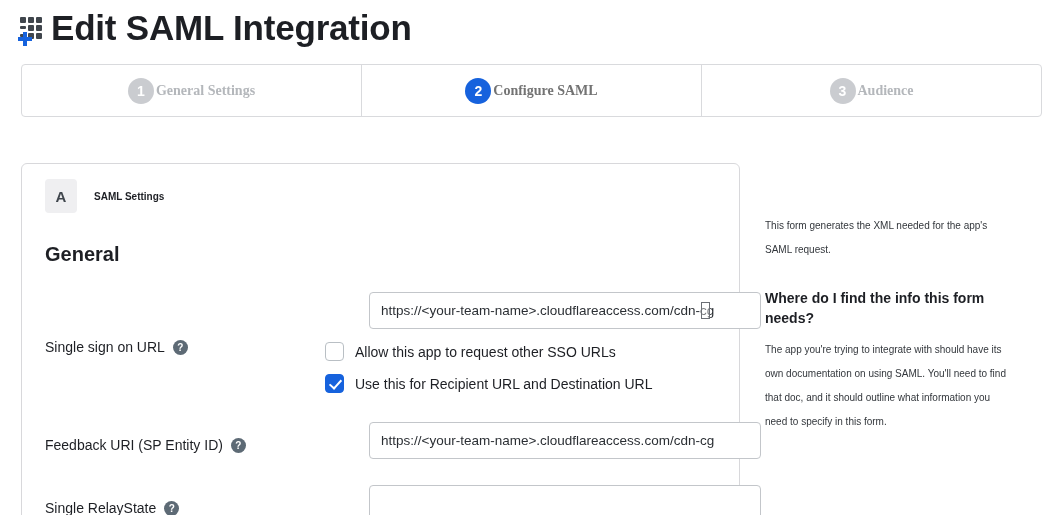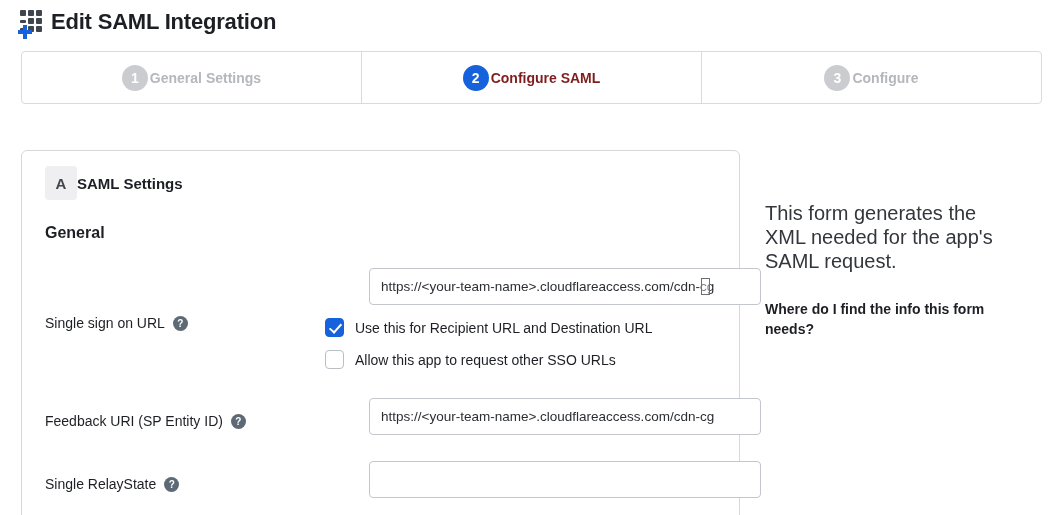--- a/index.html
+++ b/index.html
@@ -9,45 +9,45 @@
   
   .page-header { display: flex; align-items: center; padding: 8px 0 0 20px; }
   .app-icon { position: relative; width: 27px; height: 27px; margin-right: 4px; flex: 0 0 auto; }
   .app-icon .grid { position: absolute; top: 2px; left: 0; display: grid;
     grid-template-columns: repeat(3, 6px); grid-template-rows: repeat(3, 6px); gap: 2px; }
   .app-icon .sq { background: #40464d; border-radius: 1px; }
   .app-icon .sq.dash { height: 3px; margin-top: 1.5px; }
   .app-icon .plus { position: absolute; left: -2px; bottom: -4px; width: 14px; height: 14px; }
   .app-icon .plus::before { content: ""; position: absolute; left: 0; top: 5px; width: 14px; height: 4px; background: #1662dd; }
   .app-icon .plus::after  { content: ""; position: absolute; left: 5px; top: 0; width: 4px; height: 14px; background: #1662dd; }
-  .page-title { font-size: 22px; font-weight: 700; letter-spacing: -0.2px; }
+  .page-title { font-size: 35px; font-weight: 700; letter-spacing: -0.2px; }
 
   
   .wizard { margin: 16px 21px 0 21px; height: 53px; border: 1px solid #d9dadd;
     border-radius: 4px; display: flex; background: #fff; }
   .step { flex: 1 1 0; display: flex; align-items: center; justify-content: center; cursor: pointer; }
   .step + .step { border-left: 1px solid #d9dadd; }
   .step-num { width: 26px; height: 26px; border-radius: 50%; background: #caccd0; color: #ffffff;
     font-size: 14px; font-weight: 700; display: flex; align-items: center; justify-content: center; flex: 0 0 auto; }
-  .step-label { margin-left: 2px; font-size: 14px; font-weight: 700; color: #b4b7bb; }
+  .step-label { margin-left: 2px; font-size: 14px; font-weight: 700; color: #b4b7bb; font-family: Liberation Serif, serif; }
   .step.active .step-num { background: #1662dd; }
-  .step.active .step-label { color: #7f1d1d; }
+  .step.active .step-label { color: #737373; }
 
   
   .content { display: flex; align-items: flex-start; padding: 0 21px; margin-top: 46px; }
 
   .panel { width: 719px; flex: 0 0 719px; border: 1px solid #d8d8db; border-radius: 6px;
     background: #fff; padding: 15px 24px 24px 23px; min-height: 380px; }
 
   .panel-head { display: flex; align-items: center; }
   .badge-a { width: 32px; height: 34px; background: #efeff1; border-radius: 4px; color: #40464d;
     font-size: 15px; font-weight: 700; display: flex; align-items: center; justify-content: center; }
-  .section-title { font-size: 15px; font-weight: 700; }
+  .section-title { margin-left: 17px; font-size: 10px; font-weight: 700; }
 
-  .group-title { margin-top: 24px; font-size: 16px; font-weight: 700; }
+  .group-title { margin-top: 30px; font-size: 20px; font-weight: 700; }
 
   .field-row { display: flex; align-items: center; margin-top: 26px; }
   .field-label-col { width: 280px; flex: 0 0 280px; padding-top: 9px; display: flex; align-items: center; }
   .field-label { font-size: 14px; color: #1d1f24; }
   .help-icon { margin-left: 8px; width: 15px; height: 15px; border-radius: 50%; background: #5d6a75;
     color: #ffffff; font-size: 10px; font-weight: 700; display: inline-flex; align-items: center;
     justify-content: center; cursor: pointer; flex: 0 0 auto; }
   .field-control-col { flex: 1 1 auto; }
 
   .input-wrap { position: relative; width: 392px; }
@@ -65,21 +65,21 @@
   input[type="checkbox"]:checked { background: #1662dd; border-color: #1662dd; }
   input[type="checkbox"]:checked::after { content: ""; position: absolute; left: 6px; top: 2px;
     width: 5px; height: 10px; border: solid #fff; border-width: 0 2.5px 2.5px 0; transform: rotate(42deg); }
   .checkbox-label { margin-left: 11px; font-size: 14px; color: #1d1f24; cursor: pointer; }
   .gap-after-checkboxes { margin-top: 29px; }
 
   
   .side-help { margin-left: 25px; width: 247px; flex: 0 0 247px; padding-top: 41px; }
   .side-section + .side-section { margin-top: 26px; }
   .side-heading { font-size: 14px; font-weight: 700; color: #1d1f24; line-height: 20px; }
-  .side-body { margin-top: 10px; font-size: 20px; color: #33373c; line-height: 24px; }
+  .side-body { margin-top: 10px; font-size: 10px; color: #33373c; line-height: 24px; }
 </style>
 </head>
 <body>
 
 <div class="page-header">
   <div class="app-icon">
     <div class="grid">
       <div class="sq"></div>
         <div class="sq"></div>
         <div class="sq"></div>
@@ -99,21 +99,21 @@
   <div class="step">
     <span class="step-num">1</span>
     <span class="step-label">General Settings</span>
   </div>
   <div class="step active">
     <span class="step-num">2</span>
     <span class="step-label">Configure SAML</span>
   </div>
   <div class="step">
     <span class="step-num">3</span>
-    <span class="step-label">Configure</span>
+    <span class="step-label">Audience</span>
   </div>
 </div>
 
 <div class="content">
 
   <div class="panel">
     <div class="panel-head">
       <div class="badge-a">A</div>
       <div class="section-title">SAML Settings</div>
     </div>
@@ -123,27 +123,27 @@
     <div class="field-row">
       <div class="field-label-col">
         <span class="field-label">Single sign on URL</span>
         <span class="help-icon">?</span>
       </div>
       <div class="field-control-col">
         <div class="input-wrap">
           <input class="text-input" type="text" value="https://&lt;your-team-name&gt;.cloudflareaccess.com/cdn-cg" style="">
           <span class="text-cursor"></span>
         </div>
+        <div class="checkbox-row">
+          <input type="checkbox" style="">
+          <label class="checkbox-label">Allow this app to request other SSO URLs</label>
+        </div>
         <div class="checkbox-row first">
           <input type="checkbox" checked="" style="">
           <label class="checkbox-label">Use this for Recipient URL and Destination URL</label>
-        </div>
-        <div class="checkbox-row">
-          <input type="checkbox" style="">
-          <label class="checkbox-label">Allow this app to request other SSO URLs</label>
         </div>
       </div>
     </div>
 
     <div class="field-row gap-after-checkboxes">
       <div class="field-label-col">
         <span class="field-label">Feedback URI (SP Entity ID)</span>
         <span class="help-icon">?</span>
       </div>
       <div class="field-control-col">
@@ -166,16 +166,17 @@
       </div>
     </div>
   </div>
 
   <div class="side-help">
     <div class="side-section">
       <div class="side-body">This form generates the XML needed for the app's SAML request.</div>
     </div>
     <div class="side-section">
       <div class="side-heading">Where do I find the info this form needs?</div>
+      <div class="side-body">The app you're trying to integrate with should have its own documentation on using SAML. You'll need to find that doc, and it should outline what information you need to specify in this form.</div>
     </div>
   </div>
 
 </div>
 
 </body></html>

